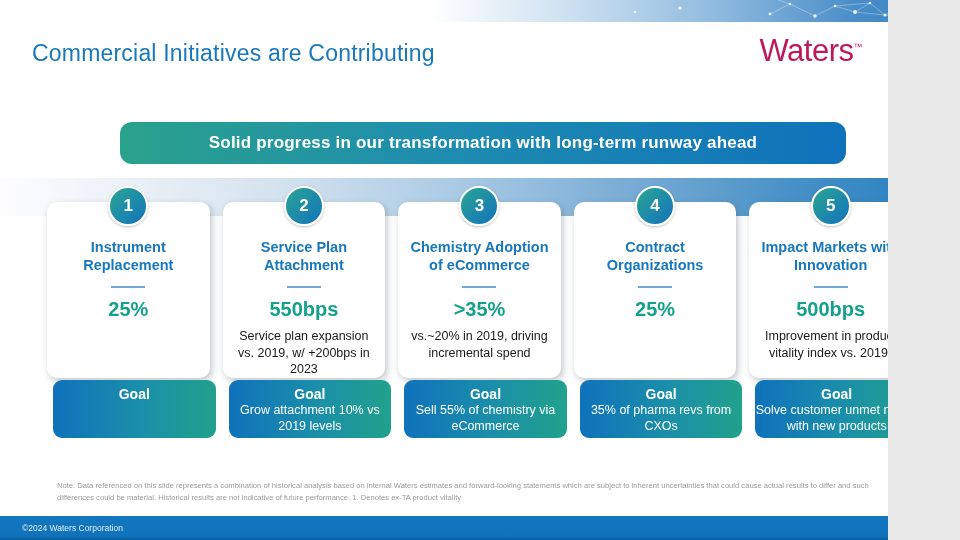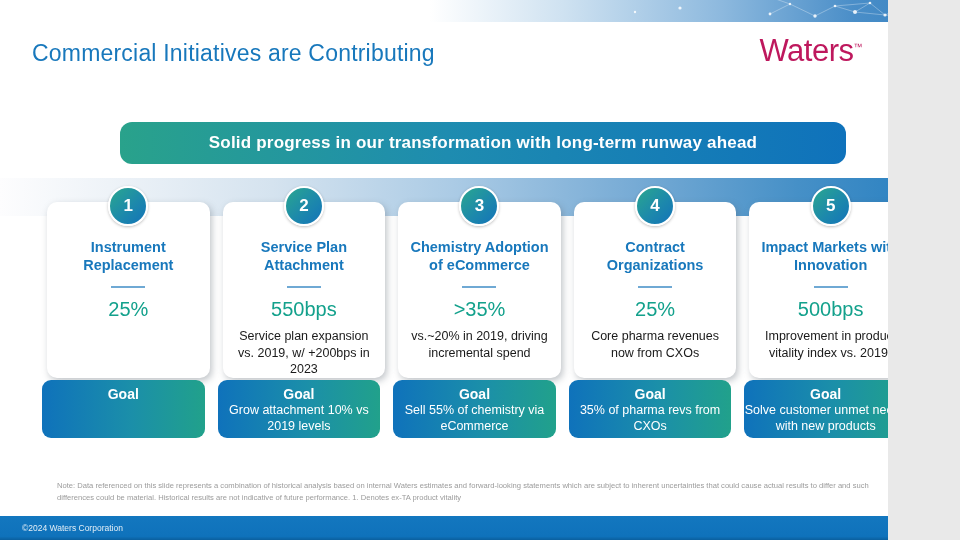--- a/index.html
+++ b/index.html
@@ -51,25 +51,25 @@
   .badge{
     position:absolute;top:-16px;left:50%;transform:translateX(-50%);
     width:36px;height:36px;border-radius:50%;
     background:linear-gradient(135deg,#2aa78f 0%,#1d89ab 55%,#1373b9 100%);
     border:2.5px solid #ffffff;color:#ffffff;font-weight:bold;font-size:17px;
     display:flex;align-items:center;justify-content:center;
     box-shadow:0 1px 3px rgba(0,0,0,0.25);
   }
   .card-title{color:#1878bc;font-weight:bold;font-size:14.5px;line-height:1.25;margin-top:8px;min-height:37px;}
   .divider{width:34px;height:2px;background:#6fa9d4;margin:11px auto 10px;}
-  .stat{color:#13a18c;font-weight:normal;font-size:20px;margin-bottom:7px;}
+  .stat{color:#13a18c;font-weight:bold;font-size:20px;margin-bottom:7px;}
   .desc{font-size:12.5px;color:#1a1a1a;line-height:1.32;max-width:150px;margin:0 auto;}
   .desc sup{font-size:8px;}
   
-  .goals{position:absolute;left:42px;top:380px;width:865px;display:flex;gap:13px;}
+  .goals{position:absolute;left:53px;top:380px;width:865px;display:flex;gap:13px;}
   .goal{
     flex:1;height:58px;border-radius:9px;box-sizing:border-box;padding-top:6px;
     background:linear-gradient(90deg,#0f72bb 0%,#1b8fa9 55%,#21a18b 100%);
     color:#ffffff;text-align:center;
   }
   .goal-label{font-weight:bold;font-size:14px;margin-bottom:1px;}
   .goal-text{font-size:12.5px;line-height:1.25;}
   
   .footnote{
     position:absolute;left:57px;top:480px;width:840px;
@@ -165,21 +165,20 @@
       <div class="divider"></div>
       <div class="stat">&gt;35%</div>
       <div class="desc">vs.~20% in 2019, driving incremental spend</div>
     </div>
 
     <div class="card">
       <div class="badge">4</div>
       <div class="card-title">Contract Organizations</div>
       <div class="divider"></div>
       <div class="stat">25%</div>
-      <div class="desc">Core pharma revenues now from CXOs</div>
     </div>
 
     <div class="card">
       <div class="badge">5</div>
       <div class="card-title">Impact Markets with Innovation</div>
       <div class="divider"></div>
       <div class="stat">500bps</div>
       <div class="desc"><span>Improvement in product vitality index vs. 2019</span><sup>1</sup></div>
     </div>
 

